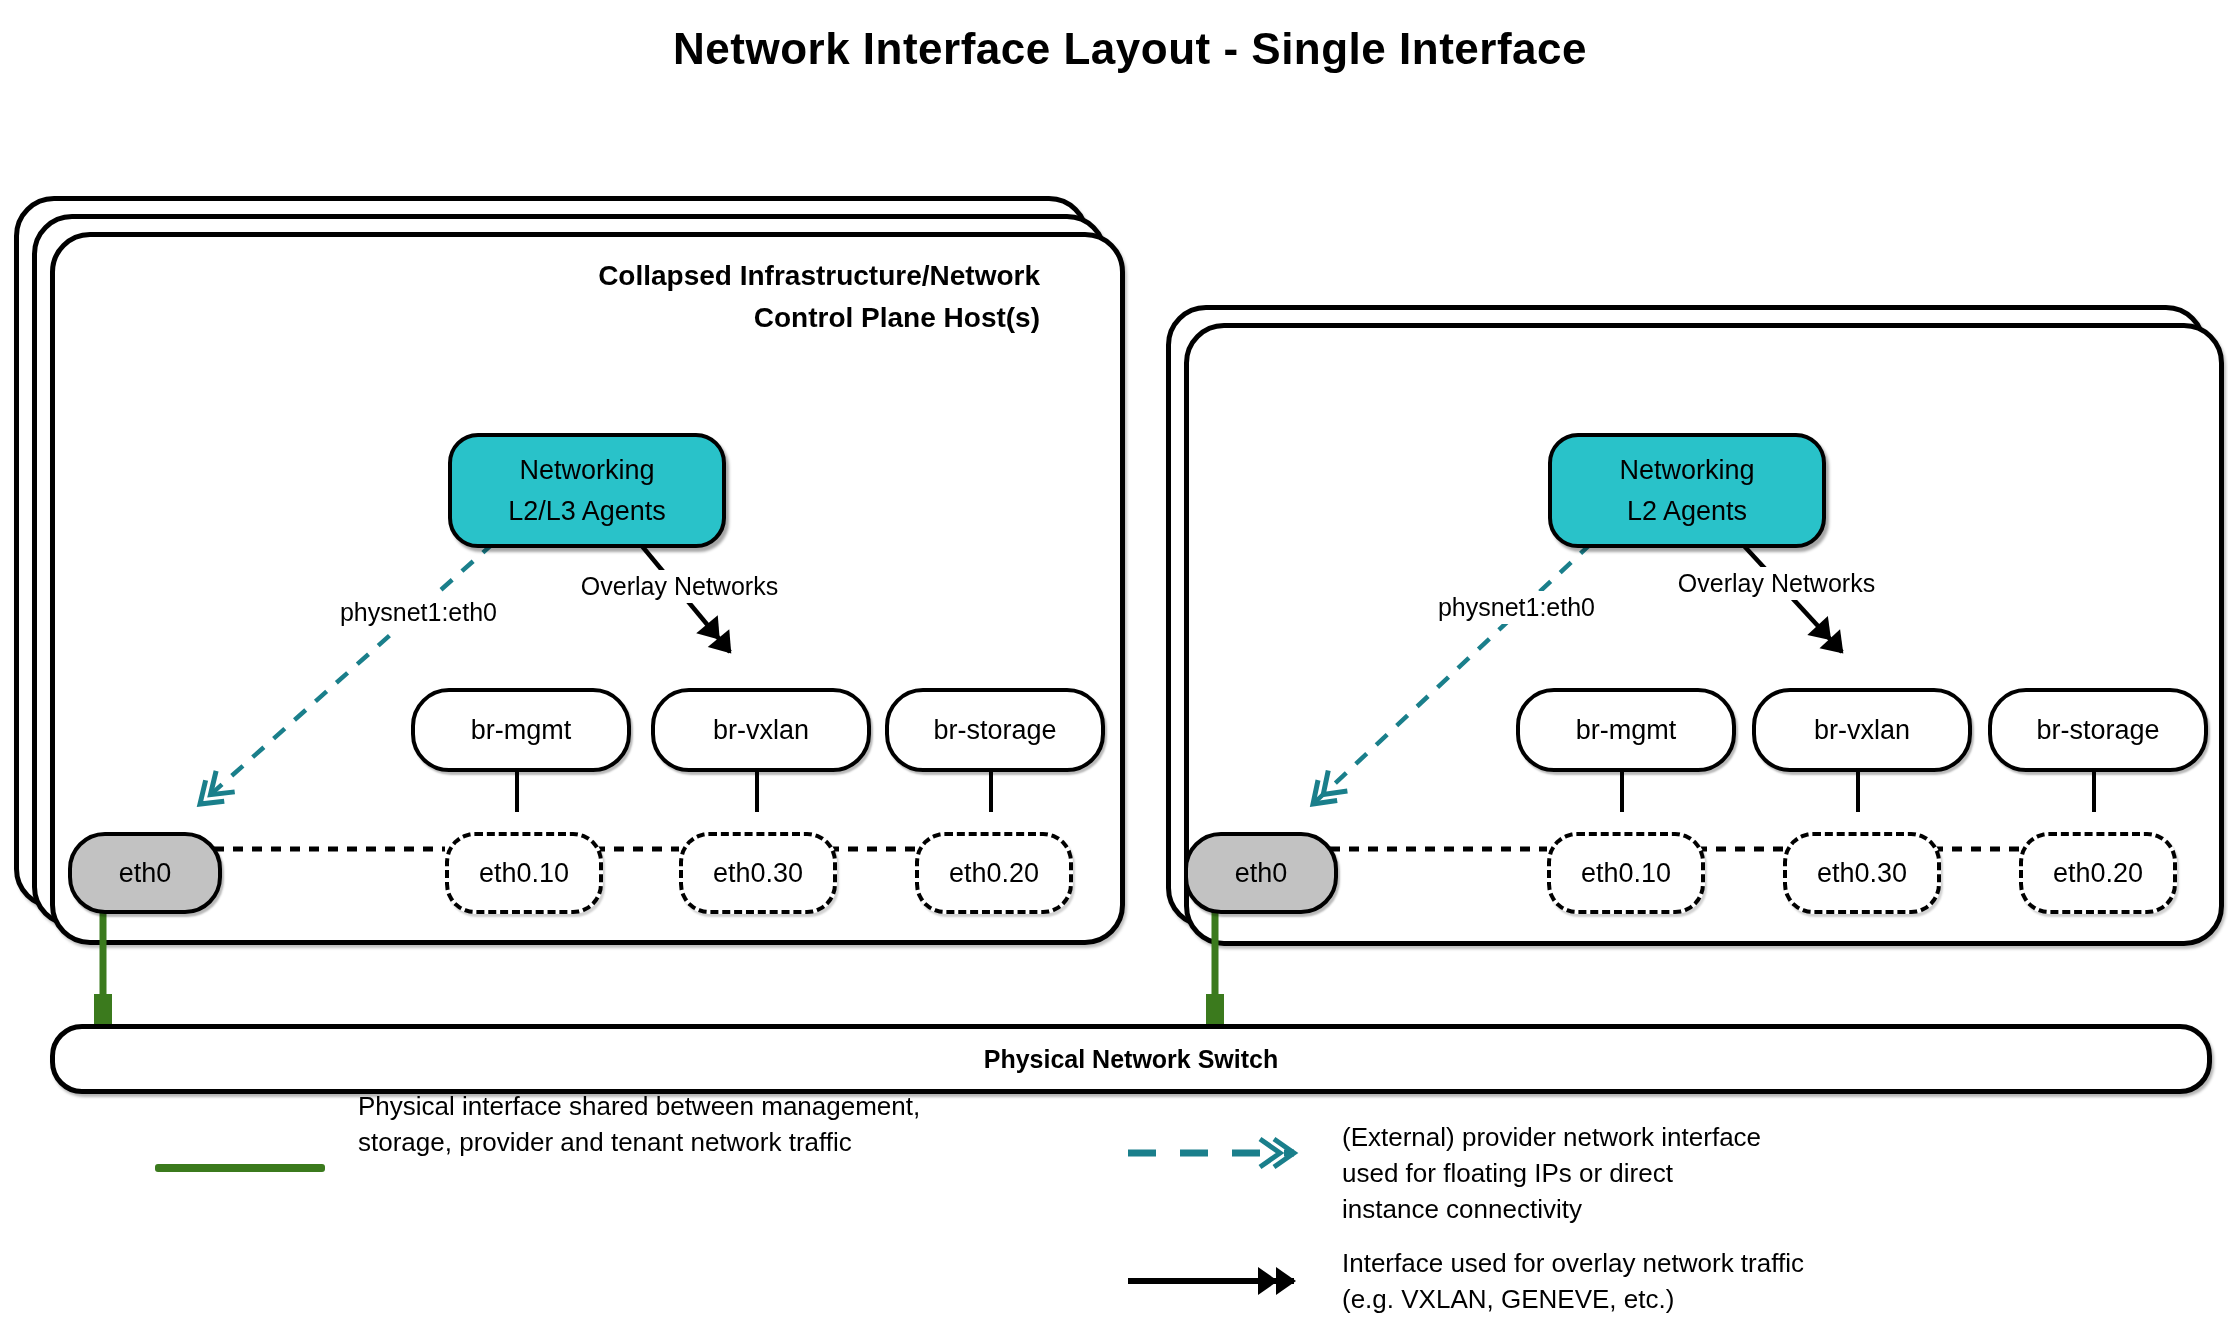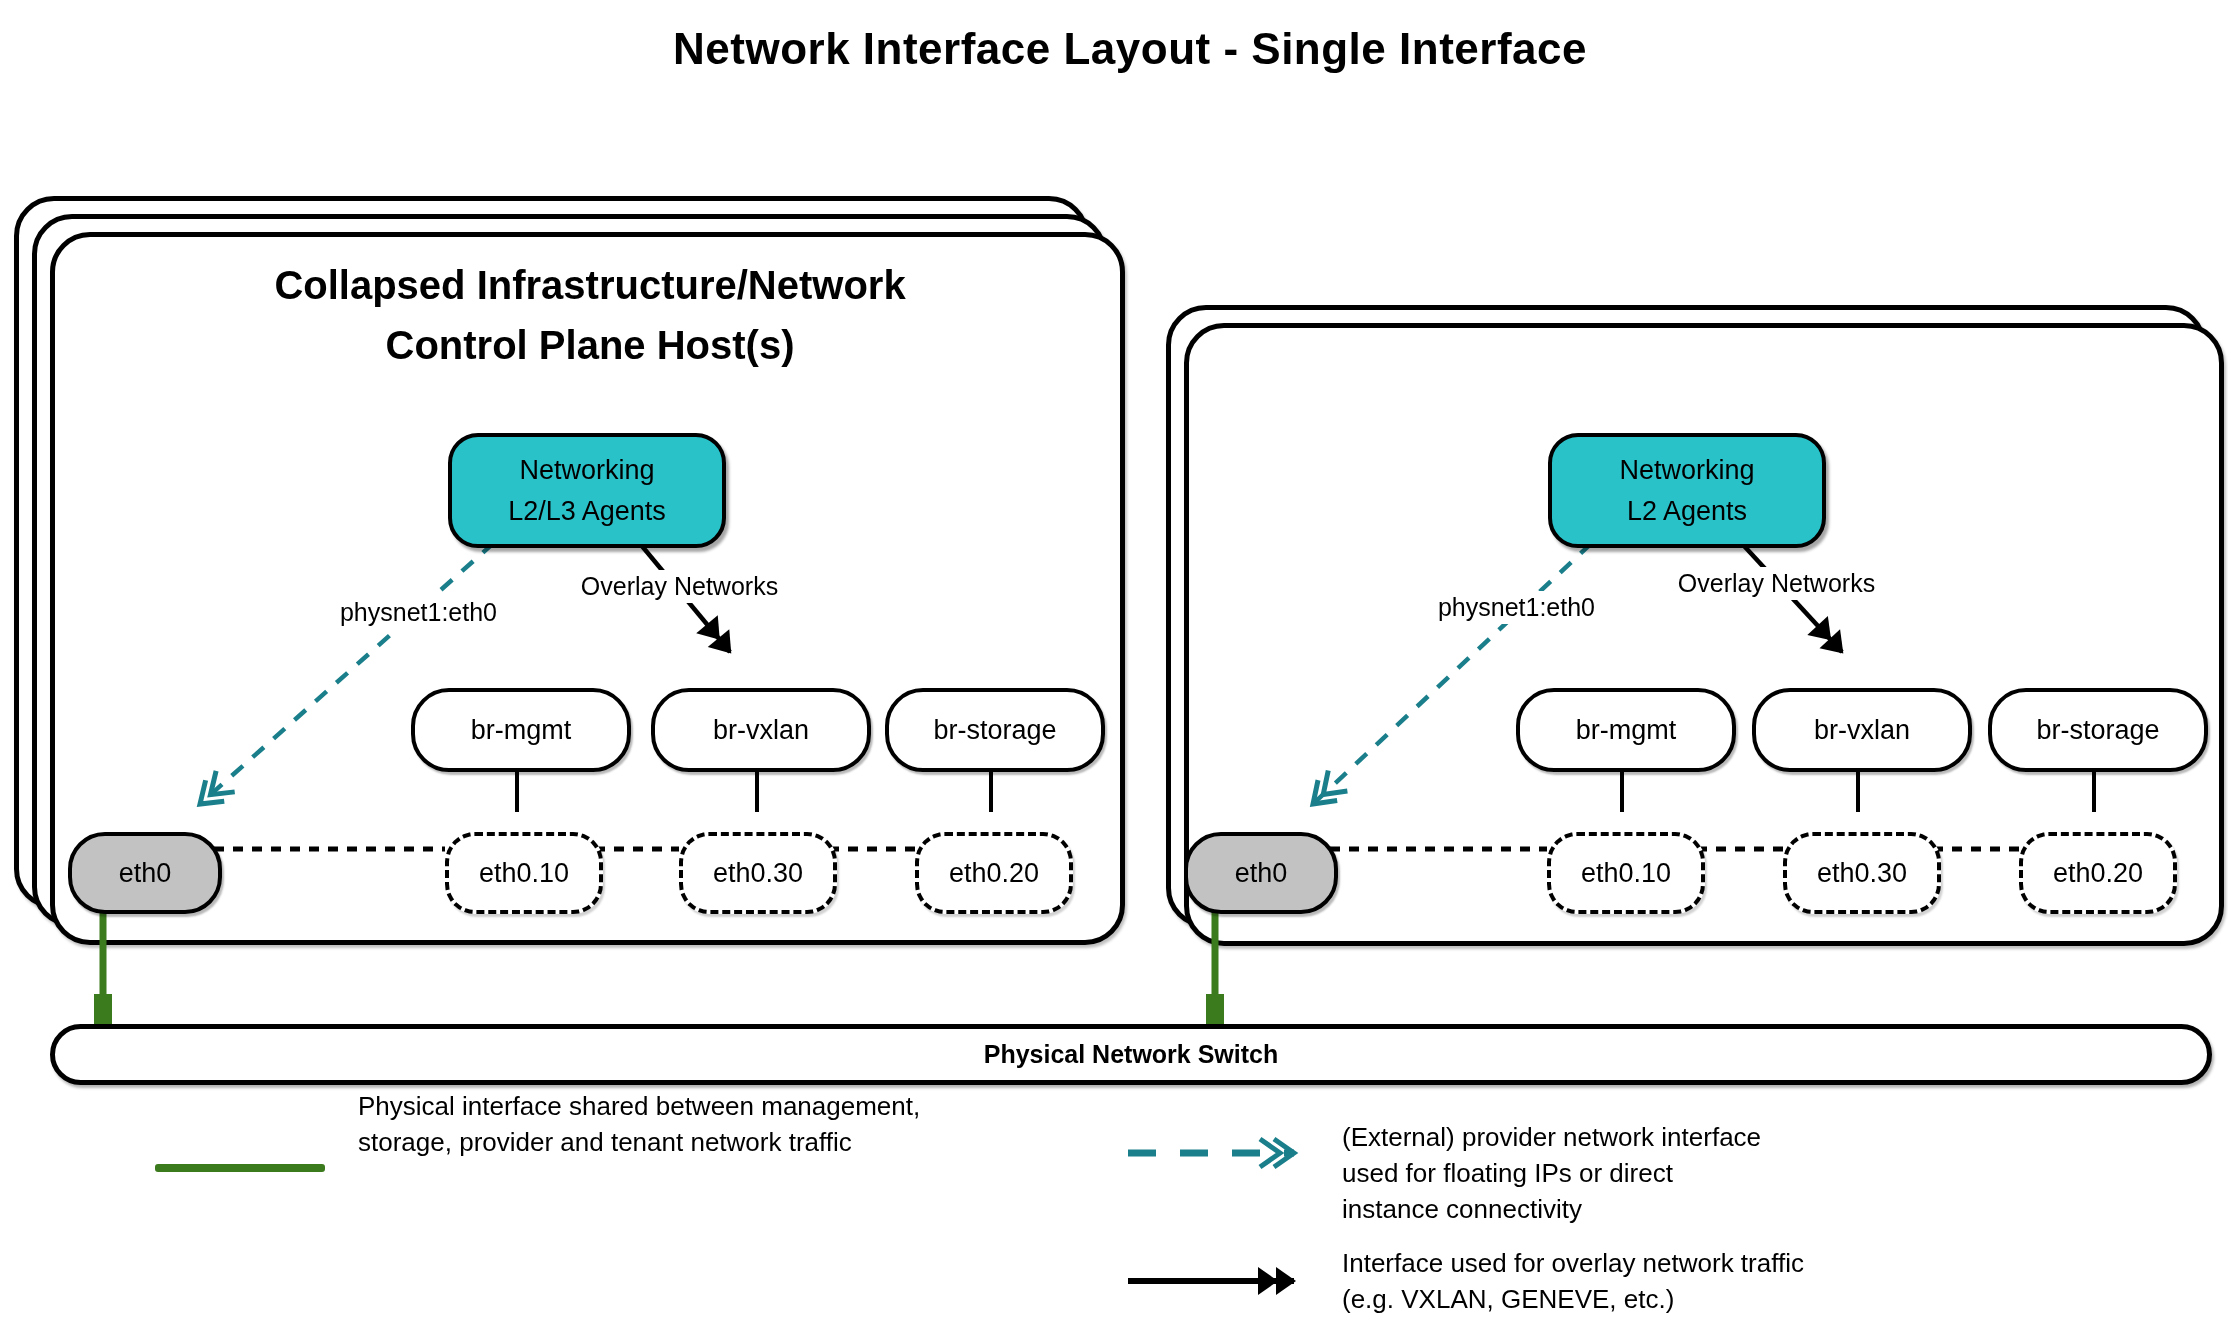--- a/index.html
+++ b/index.html
@@ -11,21 +11,21 @@
 
   
   .gbox{position:absolute;background:#fff;border:5px solid #000;border-radius:40px;
     box-shadow:2px 3px 3px rgba(0,0,0,0.25);}
   .h0-l3{left:14px;top:196px;width:1065px;height:703px;}
   .h0-l2{left:32px;top:214px;width:1065px;height:703px;}
   .h0-l1{left:50px;top:232px;width:1065px;height:703px;}
   .h1-l2{left:1166px;top:305px;width:1030px;height:613px;}
   .h1-l1{left:1184px;top:323px;width:1030px;height:613px;}
 
-  .host-title{position:absolute;text-align:center;font-size:40px;font-weight:bold;
+  .host-title{position:absolute;text-align:right;font-size:28px;font-weight:bold;
     line-height:1.5;white-space:pre-line;}
   .h0-title{left:140px;top:255px;width:900px;}
   .h1-title{left:1284px;top:356px;width:830px;}
 
   
   .node{position:absolute;background:#fff;border:4px solid #000;display:flex;
     align-items:center;justify-content:center;text-align:center;font-size:27px;
     box-shadow:2px 3px 2px rgba(0,0,0,0.28);margin-top:20px;}
   .agent{border-radius:30px;line-height:1.5;white-space:pre-line;
     box-shadow:3px 4px 3px rgba(0,0,0,0.35);}
@@ -55,21 +55,21 @@
   .edge-label{position:absolute;text-align:center;font-size:25px;background:#fff;
     padding:2px 4px;}
   .h0-provider-label{left:322px;top:596px;width:185px;}
   .h0-overlay-label{left:563px;top:570px;width:225px;}
   .h1-provider-label{left:1420px;top:591px;width:185px;}
   .h1-overlay-label{left:1660px;top:567px;width:225px;}
 
   svg.overlay{position:absolute;left:0;top:0;width:2228px;height:1340px;}
 
   
-  .switch-bar{position:absolute;left:50px;top:1024px;width:2162px;height:61px;
+  .switch-bar{position:absolute;left:50px;top:1024px;width:2162px;height:70px;
     background:#fff;border:5px solid #000;border-radius:32px;display:flex;
     align-items:center;justify-content:center;font-size:25px;font-weight:bold;
     box-shadow:2px 3px 3px rgba(0,0,0,0.3);box-sizing:border-box;}
 
   
   .legend-text{position:absolute;font-size:26px;line-height:36px;white-space:pre-line;}
   .lg1-text{left:358px;top:1088px;}
   .lg2-text{left:1342px;top:1119px;}
   .lg3-text{left:1342px;top:1245px;}
   .lg1-swatch{position:absolute;left:155px;top:1164px;width:170px;height:8px;

